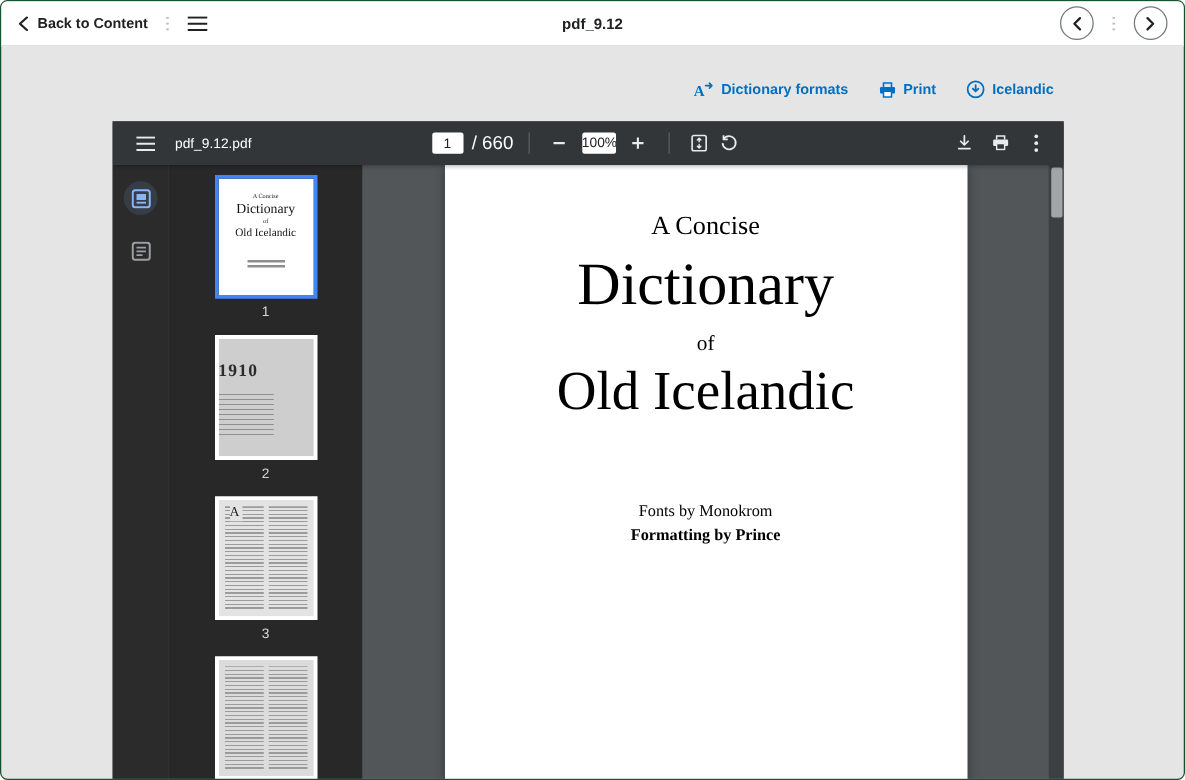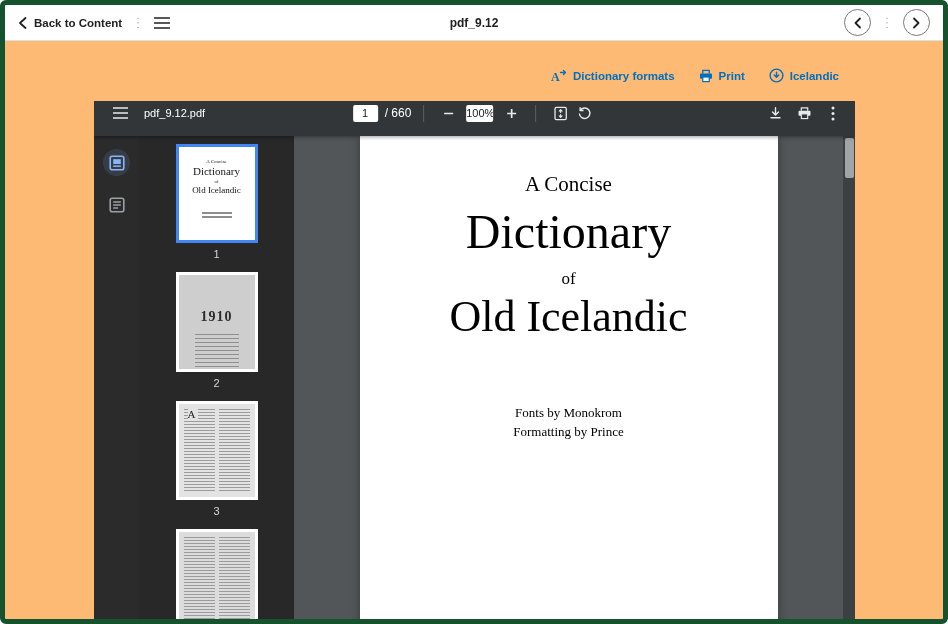--- a/index.html
+++ b/index.html
@@ -1,18 +1,18 @@
 <!DOCTYPE html>
 <html><head>
 <meta charset="utf-8">
 <style>
   * { margin:0; padding:0; box-sizing:border-box; }
   html,body { background:#fff; font-family:"Liberation Sans", sans-serif; }
-  .screen { position:relative; width:948px; height:624px; background:#fdba74;
-            border:5px solid #14532d; border-radius:6px; overflow:hidden; }
+  .screen { position:relative; width:948px; height:624px; background:#e5e5e5;
+            border:1px solid #14532d; border-radius:6px; overflow:hidden; }
 
   
   .topbar { position:relative; height:36px; border-bottom:1px solid #dde0e3;
             display:flex; align-items:center; padding:0 13px; background:#fff; }
   .tb-left { display:flex; align-items:center; }
   .back-btn { display:flex; align-items:center; gap:7px; background:none; border:none;
               font-family:"Liberation Sans",sans-serif; font-size:11.5px; font-weight:600;
               color:#202122; cursor:pointer; }
   .dots-divider { width:2px; height:14px; margin:0 15px;
                   background-image:radial-gradient(circle, #b9bdc1 0.9px, transparent 1px);
@@ -26,30 +26,30 @@
 
   
   .actions-row { display:flex; justify-content:flex-end; align-items:center; gap:24px;
                  margin:27px 104px 0 0; }
   .action-link { display:flex; align-items:center; gap:6px; color:#006fbf;
                  font-size:11.5px; font-weight:700; text-decoration:none; cursor:pointer; }
 
   
   .pdf-embed { position:absolute; left:89px; top:96px; width:761px; height:527px;
                background:#525659; display:flex; flex-direction:column; overflow:hidden; }
-  .pdf-toolbar { height:35px; background:#323639; display:flex; align-items:flex-start;
+  .pdf-toolbar { height:35px; background:#323639; display:flex; align-items:center;
                  padding:0 8px; position:relative; flex:0 0 auto;
                  box-shadow:0 1px 4px rgba(0,0,0,.4); z-index:2; }
   .pt-left { display:flex; align-items:center; gap:12px; padding-left:6px; }
   .pdf-filename { color:#fff; font-size:11px; }
   .pt-center { position:absolute; left:50%; transform:translateX(-50%);
                display:flex; align-items:center; }
   .page-input { width:25px; height:17px; border:none; border-radius:2px; background:#fff;
                 text-align:center; font-size:11px; color:#202124; }
-  .page-total { color:#fff; font-size:12px; margin-left:7px; }
+  .page-total { color:#fff; font-size:15px; margin-left:7px; }
   .pt-sep { width:1px; height:17px; background:#5c6063; margin:0 12px; }
   .zoom-input { width:27px; height:17px; border:none; border-radius:2px; background:#fff;
                 text-align:center; font-size:11px; color:#202124; margin:0 6px; }
   .tool-btn { width:24px; height:24px; background:none; border:none; border-radius:50%;
               display:flex; align-items:center; justify-content:center; cursor:pointer; }
   .pt-right { margin-left:auto; display:flex; align-items:center; gap:5px; padding-right:2px; }
 
   .pdf-body { flex:1; display:flex; min-height:0; }
 
   .icon-strip { width:45px; background:#2b2b2b; display:flex; flex-direction:column;
@@ -68,21 +68,21 @@
   .thumb-page1 { width:100%; height:100%; background:#fff; display:flex; flex-direction:column;
                  align-items:center; padding-top:12px; font-family:"Liberation Serif",serif; color:#141414; }
   .t1-small { font-size:5px; }
   .t1-big { font-size:11px; margin-top:1px; }
   .t1-of { font-size:5px; margin-top:2px; }
   .t1-sub { font-size:9px; margin-top:1px; }
   .t1-credits { margin-top:17px; display:flex; flex-direction:column; gap:2.5px; align-items:center; }
   .t1-bar { width:30px; height:1.6px; background:#8e8e8e; }
 
   .thumb-page2 { width:100%; height:100%; background:#cecece; display:flex; flex-direction:column;
-                 align-items:center; padding-top:34px; }
+                 align-items:flex-start; padding-top:19px; }
   .t2-year { font-family:"Liberation Serif",serif; font-size:14px; letter-spacing:1px;
              font-weight:600; color:#2c2c2c; }
   .t2-lines { margin-top:9px; width:44px; height:36px;
               background:repeating-linear-gradient(to bottom, #8f8f8f 0 1px, transparent 1px 4px); }
 
   .thumb-cols { width:100%; height:100%; background:#e3e3e3; position:relative;
                 display:flex; gap:4px; padding:5px; }
   .t-col { flex:1; background:repeating-linear-gradient(to bottom, #9b9b9b 0 1px, transparent 1px 3px); }
   .t3-letter { position:absolute; top:4px; left:9px; font-family:"Liberation Serif",serif;
                font-size:11px; color:#1d1d1d; background:#e3e3e3; padding:0 3px 1px 0; }
@@ -91,21 +91,21 @@
   .viewer-area { flex:1; display:flex; justify-content:center; overflow:hidden; background:#525659; }
   .pdf-page { width:418px; height:100%; background:#fff; flex:0 0 auto;
               box-shadow:0 2px 8px rgba(0,0,0,.35);
               display:flex; flex-direction:column; align-items:center;
               font-family:"Liberation Serif",serif; color:#000; }
   .pg-small   { margin-top:36px; font-size:21px; }
   .pg-big     { margin-top:9px;  font-size:48px; line-height:1.1; }
   .pg-of      { margin-top:10px; font-size:17px; }
   .pg-sub     { margin-top:4px;  font-size:44px; line-height:1.1; }
   .pg-credit1 { margin-top:64px; font-size:13px; font-weight:400; }
-  .pg-credit2 { margin-top:3px;  font-size:13px; font-weight:400; }
+  .pg-credit2 { margin-top:3px;  font-size:13px; font-weight:700; }
 
   .pdf-scrollbar { width:12px; background:#3d4043; flex:0 0 auto; position:relative; }
   .pdf-scroll-thumb { position:absolute; top:2px; left:1.5px; width:9px; height:40px;
                       background:#a2a5a8; border-radius:2px; cursor:pointer; }
 </style>
 </head>
 <body>
 
 <div class="screen">
 

